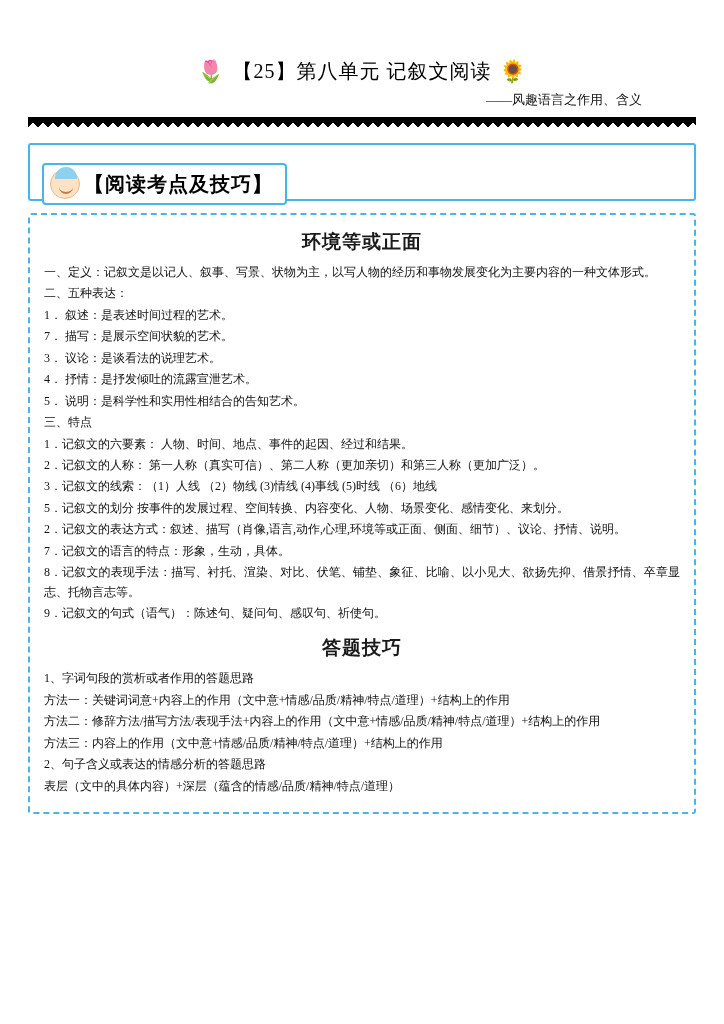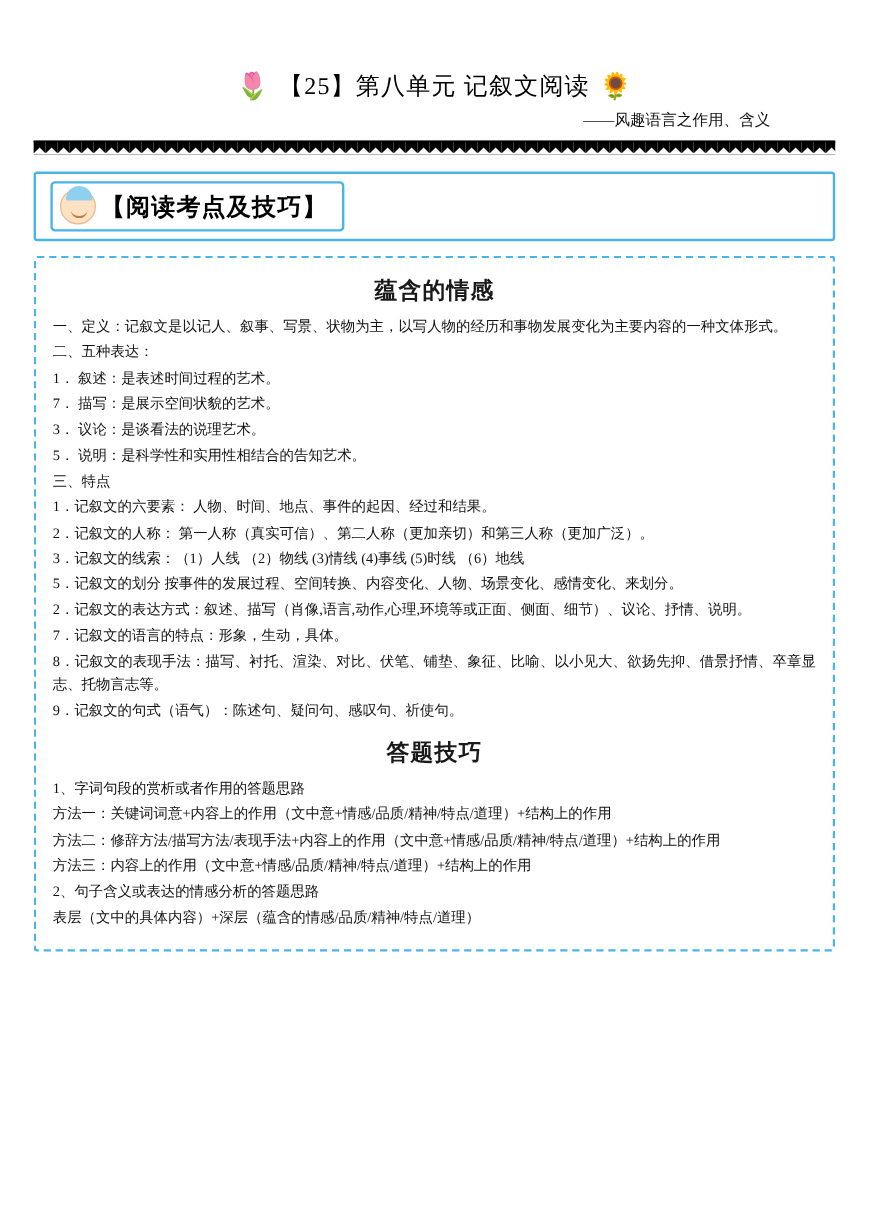--- a/index.html
+++ b/index.html
@@ -72,21 +72,21 @@
   .inner-tab {
     border: 2px solid #49b4e8;
     border-radius: 4px;
     background: #fff;
     height: 42px;
     display: flex;
     align-items: center;
     padding: 0 12px 0 6px;
     gap: 4px;
     position: relative;
-    top: 0;
+    top: 12px;
   }
   .baby-icon {
     width: 30px; height: 30px;
     border-radius: 50%;
     background: #ffe2c4;
     border: 1px solid #e8b98a;
     position: relative;
     flex: 0 0 auto;
   }
   .baby-icon::before {
@@ -163,27 +163,28 @@
 
   <div class="section-box-wrap">
     <div class="inner-tab">
       <span class="baby-icon"></span>
       <span class="section-title">【阅读考点及技巧】</span>
     </div>
   </div>
 
   <div class="dashed-box">
 
-    <div class="block-title">蕴含的情感</div>
+    <div class="block-title">环境等或正面</div>
 
     <p class="line kai">一、定义：记叙文是以记人、叙事、写景、状物为主，以写人物的经历和事物发展变化为主要内容的一种文体形式。</p>
     <p class="line kai">二、五种表达：</p>
     <p class="line kai">1． 叙述：是表述时间过程的艺术。</p>
     <p class="line kai">7． 描写：是展示空间状貌的艺术。</p>
     <p class="line kai">3． 议论：是谈看法的说理艺术。</p>
+    <p class="line kai">4． 抒情：是抒发倾吐的流露宣泄艺术。</p>
     <p class="line kai">5． 说明：是科学性和实用性相结合的告知艺术。</p>
     <p class="line kai">三、特点</p>
     <p class="line kai">1．记叙文的六要素： 人物、时间、地点、事件的起因、经过和结果。</p>
     <p class="line kai">2．记叙文的人称： 第一人称（真实可信）、第二人称（更加亲切）和第三人称（更加广泛）。</p>
     <p class="line kai">3．记叙文的线索：（1）人线 （2）物线 (3)情线 (4)事线 (5)时线 （6）地线</p>
     <p class="line kai">5．记叙文的划分 按事件的发展过程、空间转换、内容变化、人物、场景变化、感情变化、来划分。</p>
     <p class="line kai">2．记叙文的表达方式：叙述、描写（肖像,语言,动作,心理,环境等或正面、侧面、细节）、议论、抒情、说明。</p>
     <p class="line kai">7．记叙文的语言的特点：形象，生动，具体。</p>
     <p class="line kai">8．记叙文的表现手法：描写、衬托、渲染、对比、伏笔、铺垫、象征、比喻、以小见大、欲扬先抑、借景抒情、卒章显志、托物言志等。</p>
     <p class="line kai">9．记叙文的句式（语气）：陈述句、疑问句、感叹句、祈使句。</p>

